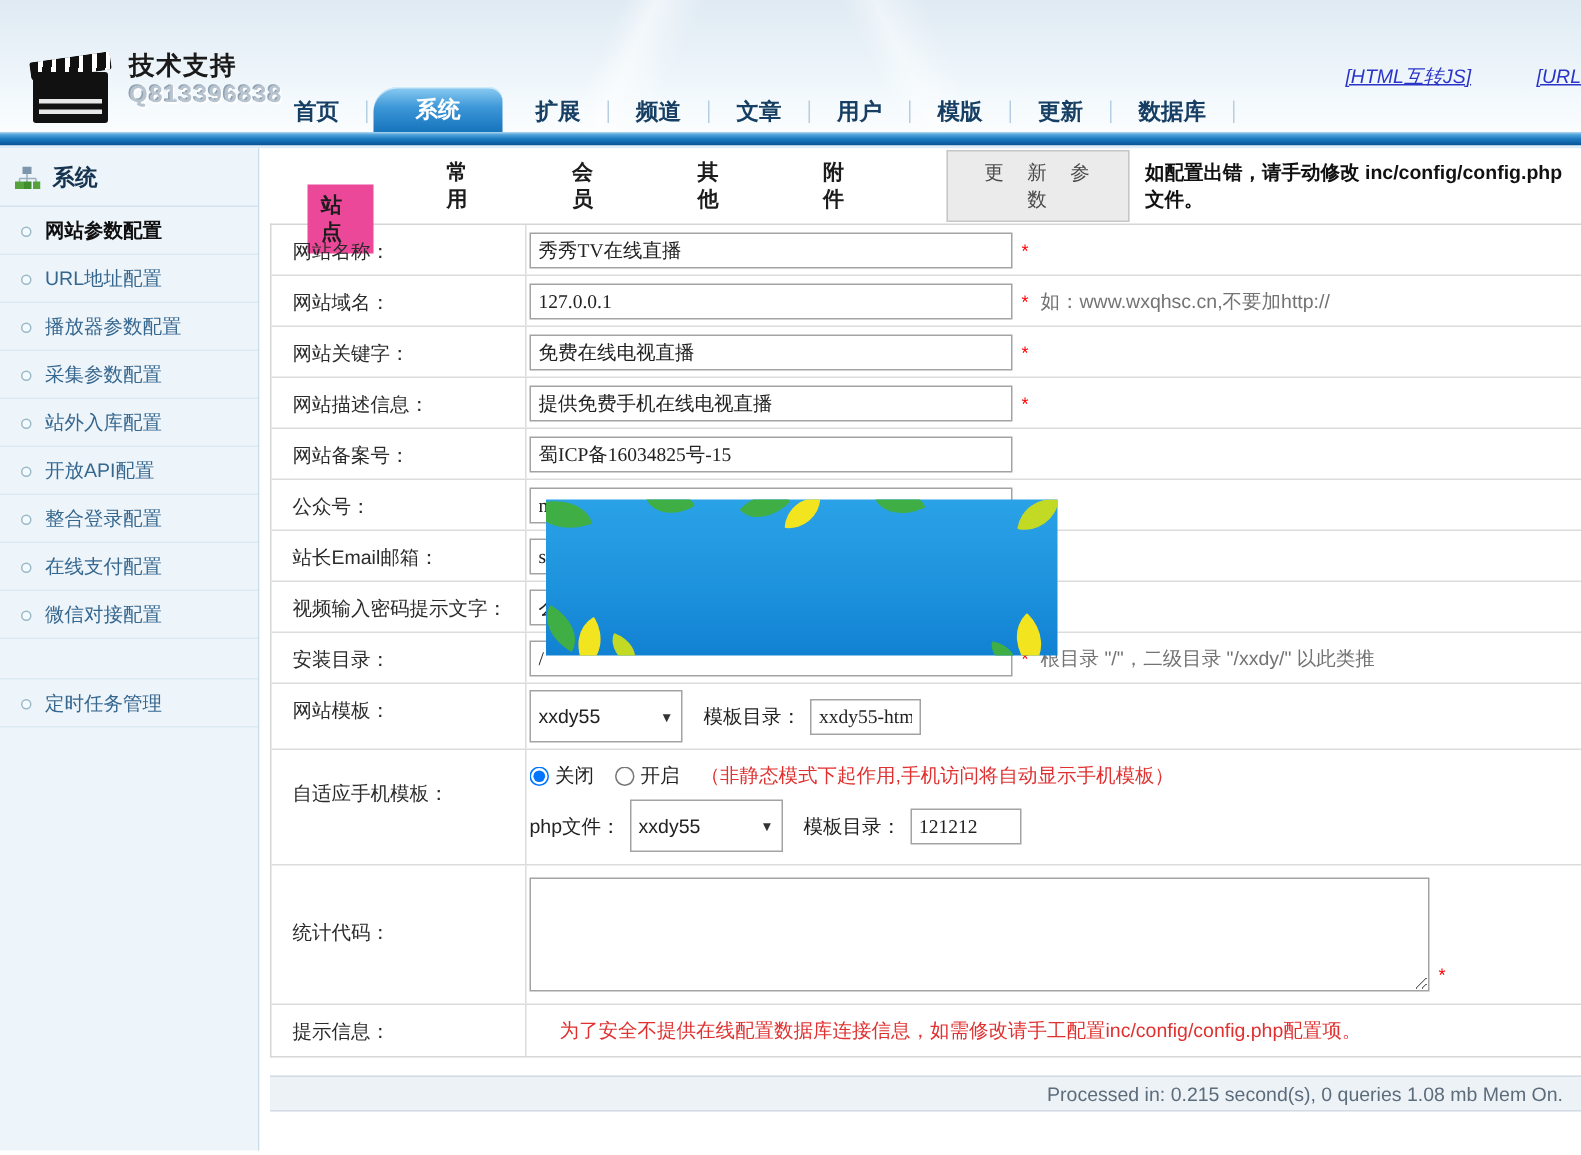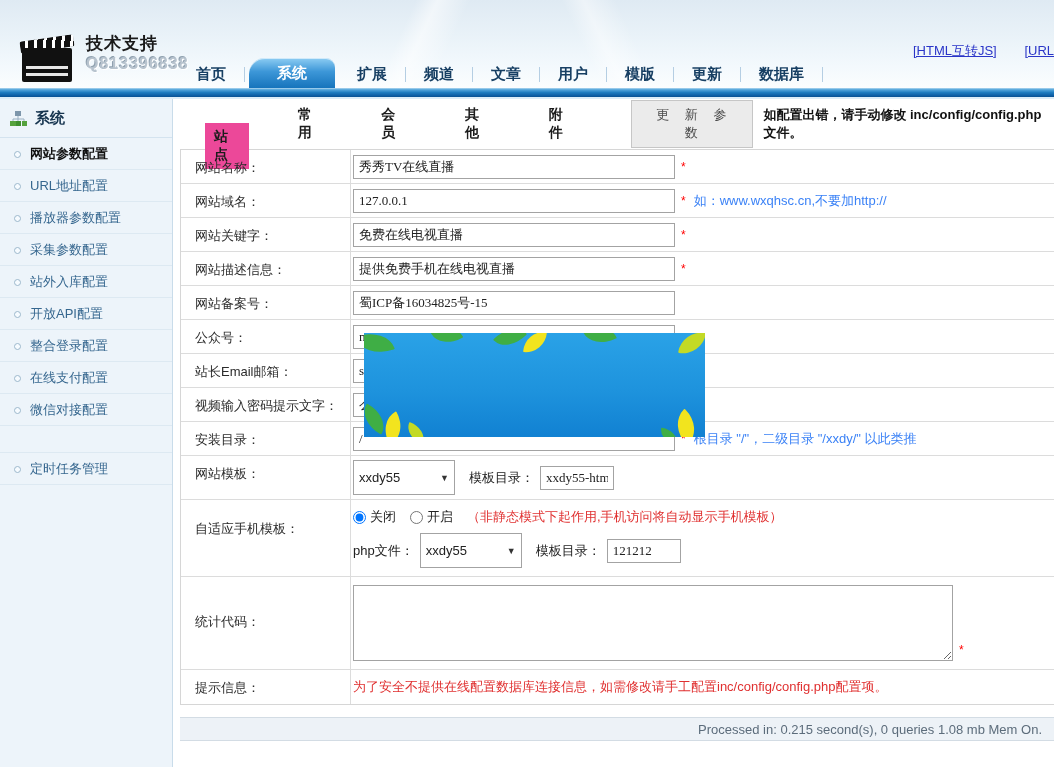--- a/index.html
+++ b/index.html
@@ -20,21 +20,21 @@
   .clap .board { position:absolute; left:2px; top:16px; width:50px; height:34px; background:#111; border-radius:2px; }
   .clap .board i { position:absolute; left:4px; right:4px; height:3px; background:#fff; opacity:.9; }
   .clap .board i.l1{ top:18px; } .clap .board i.l2{ top:25px; }
   .clap .top { position:absolute; left:0; top:6px; width:54px; height:12px; background:#111;
     transform:rotate(-8deg); border-radius:2px;
     background-image:repeating-linear-gradient(100deg,#111 0 6px,#fff 6px 9px); }
   .logo-text .t1 { font-size:17px; font-weight:bold; color:#1a1a1a; letter-spacing:1px; }
   .logo-text .t2 { font-size:16px; font-weight:bold; color:#b7c3ce;
     text-shadow:1px 1px 0 #fff, -1px -1px 0 #8fa0af; letter-spacing:1px; }
   .top-links { position:absolute; top:42px; right:0; white-space:nowrap; font-size:13px; }
-  .top-links a { color:#2a35c8; text-decoration:underline; margin-left:24px; }
+  .top-links a { color:#2a35c8; text-decoration:underline; margin-left:40px;font-style:italic; }
   .nav { position:absolute; left:178px; bottom:0; display:flex; align-items:flex-end; }
   .nav-tab { position:relative; padding:5px 18px 4px; font-size:15px; font-weight:bold;
     color:#173f63; cursor:pointer; }
   .nav-sep { width:1px; height:15px; background:#b5cee3; margin-bottom:6px; }
   .nav-tab.active { background:linear-gradient(180deg,#8dcdf3 0%,#3d97d8 45%,#1674bc 100%);
     color:#fff; border-radius:16px 9px 0 0; padding:6px 28px 5px; margin:0 4px;
     box-shadow:inset 0 1px 0 rgba(255,255,255,.6); }
   .bluebar { height:11px;
     background:linear-gradient(180deg,#b5d9f0 0%,#56a7dc 18%,#1e7cc0 50%,#0d5fa6 82%,#0a5192 100%);
     border-bottom:2px solid #ddedf8; }
@@ -58,29 +58,29 @@
   .subtab { font-size:14px; font-weight:bold; color:#1c1c1c; padding:5px 9px; margin-right:40px; cursor:pointer; }
   .subtab.active { background:#ec4899;margin-top:44px; }
   .update-btn { margin-left:8px; margin-right:10px; background:#ebebeb; border:1px solid #c6c6c6;
     color:#4a4a4a; font-size:13px; letter-spacing:6px; padding:5px 10px 5px 14px; cursor:pointer;
     font-family:inherit; }
   .strip-note { font-size:13px; font-weight:bold; color:#111; }
 
   
   .formtable { border:1px solid #d6d6d6; border-right:none; }
   .frow { display:flex; border-bottom:1px solid #dcdcdc; min-height:34px; }
-  .frow:last-child { border-bottom:none; }
+  .frow:last-child { border-bottom:none;gap:20px; }
   .fl { width:170px; flex:0 0 170px; border-right:1px solid #dcdcdc;
     padding:9px 0 0 14px; font-size:13px; color:#2b2b2b; }
   .fv { flex:1; padding:4px 0 4px 2px; display:flex; align-items:center; flex-wrap:wrap; }
   .txt { width:322px; height:24px; border:1px solid #a3a3a3; font-size:13px; padding:0 5px;
     font-family:Liberation Serif, serif; color:#222; background:#fff; }
   .txt.short { width:74px; }
   .req { color:#f00; font-size:12px; margin-left:6px; }
-  .hint { font-size:13px; color:#3b82f6; margin-left:8px; white-space:nowrap; }
+  .hint { font-size:13px; color:#737373; margin-left:8px; white-space:nowrap; }
   .sel { display:inline-flex; width:102px; height:35px; border:1px solid #a3a3a3; background:#fff;
     align-items:center; justify-content:space-between; padding:0 5px; font-size:13px; color:#222; cursor:pointer; }
   .sel .arr { font-size:9px; color:#333; }
   .inline-lbl { font-size:13px; color:#222; margin:0 6px 0 14px; }
   .radio-line { display:flex; align-items:center; font-size:13px; color:#222; margin:4px 0 2px; width:100%; }
   .radio-line input { margin:0 4px 0 0; }
   .radio-line .opt { margin-right:14px; }
   .rednote { color:#e03030; font-size:13px; }
   .mob-line { display:flex; align-items:center; margin:5px 0 4px; width:100%; }
   .bigarea { width:600px; height:76px; border:1px solid #a3a3a3; font-family:inherit; font-size:13px;

